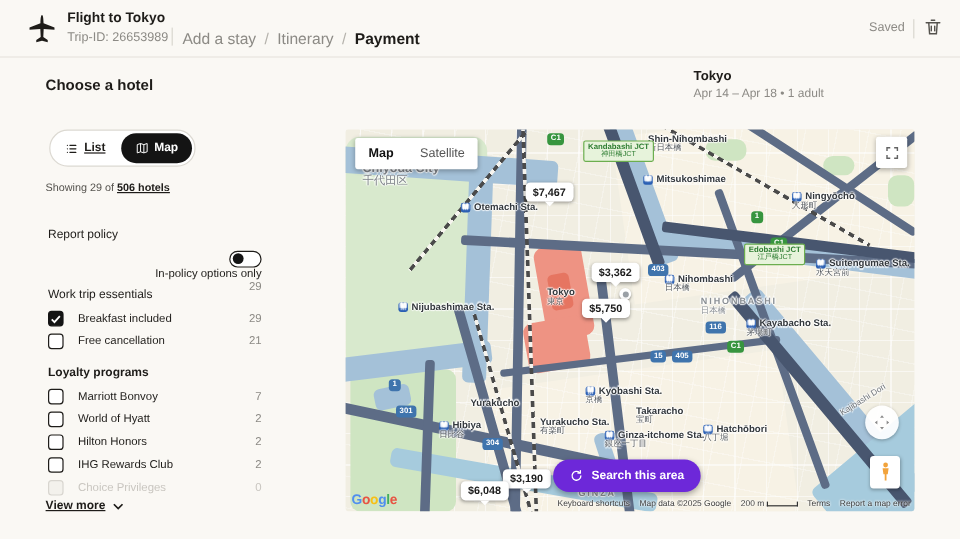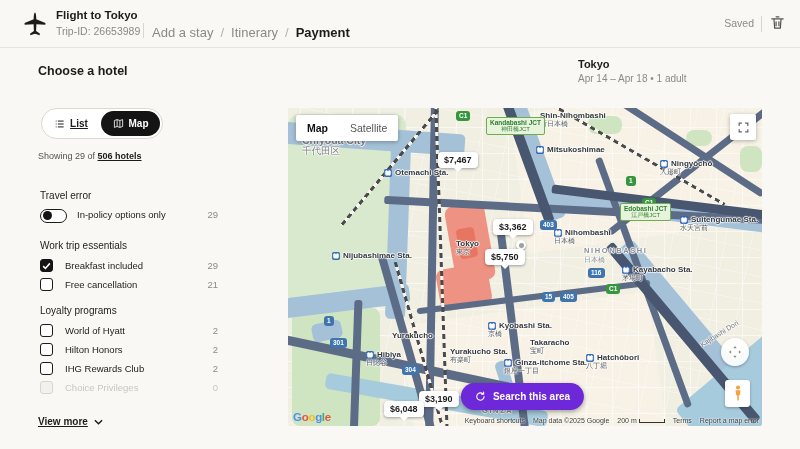--- a/index.html
+++ b/index.html
@@ -28,21 +28,21 @@
   .edit-btn { position:absolute; left:696px; top:57px; width:67px; height:30px; border:1.3px solid #1e1c19; border-radius:10px; background:transparent; font-family:inherit; font-size:10.5px; font-weight:700; color:#1e1c19; cursor:pointer; }
 
   
   .viewtoggle { position:absolute; left:41px; top:108px; width:122px; height:31px; background:#fff; border:1px solid #dcd9d2; border-radius:17px; display:flex; align-items:center; }
   .seg-list { flex:0 0 58px; display:flex; align-items:center; justify-content:center; gap:5px; font-size:10px; font-weight:700; cursor:pointer; }
   .seg-list .lbl { text-decoration:underline; }
   .seg-map { position:absolute; right:2px; top:2px; width:59px; height:25px; background:#141414; color:#fff; border-radius:13px; display:flex; align-items:center; justify-content:center; gap:5px; font-size:10px; font-weight:700; cursor:pointer; }
   .results-line { position:absolute; left:38px; top:151px; font-size:9px; color:#55534e; }
   .results-line .u { text-decoration:underline; color:#1e1c19; font-weight:600; cursor:pointer; }
   .sb-head { position:absolute; left:40px; font-size:10px; color:#1e1c19; }
-  .toggle-row { position:absolute; left:40px; top:209px; width:178px; display:flex; align-items:flex-start; }
+  .toggle-row { position:absolute; left:40px; top:209px; width:178px; display:flex; align-items:flex-end;flex-direction:column; }
   .switch { width:27px; height:14px; border:1.5px solid #1e1c19; border-radius:8px; background:#fff; position:relative; cursor:pointer; }
   .switch .knob { position:absolute; left:1.5px; top:1px; width:9px; height:9px; border-radius:50%; background:#141414; }
   .toggle-row .t-label { margin-left:10px; font-size:9.5px; }
   .toggle-row .t-count { margin-left:auto; font-size:9.5px; color:#8c8a85; }
   .rows { position:absolute; left:40px; width:178px; }
   .check-row { display:flex; align-items:center; height:19px; cursor:pointer; }
   .checkbox { width:13px; height:13px; border:1.5px solid #1e1c19; border-radius:3px; background:#fff; display:flex; align-items:center; justify-content:center; flex:0 0 13px; }
   .checkbox.checked { background:#141414; border-color:#141414; }
   .checkbox svg { width:9px; height:8px; }
   .check-label { margin-left:12px; font-size:9.5px; }
@@ -154,21 +154,21 @@
       <svg width="11" height="11" viewBox="0 0 24 24" fill="none" stroke="#fff" stroke-width="1.8">
           <path d="M3 5.5 9 3.5l6 2 6-2v15l-6 2-6-2-6 2zM9 3.5v15M15 5.5v15"></path>
         </svg>
       <span>Map</span>
     </span>
   </div>
   <div class="results-line">
     <span>Showing 29 of </span><span class="u">506 hotels</span>
   </div>
 
-  <div class="sb-head" style="top:190px;">Travel error</div>
+  <div class="sb-head" style="top:190px;">Report policy</div>
   <div class="toggle-row">
     <span class="switch">
         <span class="knob"></span>
       </span>
     <span class="t-label">In-policy options only</span>
     <span class="t-count">29</span>
   </div>
 
   <div class="sb-head" style="top:240px;">Work trip essentials</div>
   <div class="rows" style="top:256px;" id="work-rows">
@@ -181,22 +181,27 @@
         <span class="check-label">Breakfast included</span>
         <span class="check-count">29</span>
       </div>
       <div class="check-row">
         <span class="checkbox"></span>
         <span class="check-label">Free cancellation</span>
         <span class="check-count">21</span>
       </div>
     </div>
 
-  <div class="sb-head" style="top:305px;">Loyalty programs</div>
+  <div class="sb-head" style="top:305px;font-weight:bold;">Loyalty programs</div>
   <div class="rows" style="top:321px;" id="loyalty-rows">
+      <div class="check-row">
+        <span class="checkbox"></span>
+        <span class="check-label">Marriott Bonvoy</span>
+        <span class="check-count">7</span>
+      </div>
       <div class="check-row">
         <span class="checkbox"></span>
         <span class="check-label">World of Hyatt</span>
         <span class="check-count">2</span>
       </div>
       <div class="check-row">
         <span class="checkbox"></span>
         <span class="check-label">Hilton Honors</span>
         <span class="check-count">2</span>
       </div>

